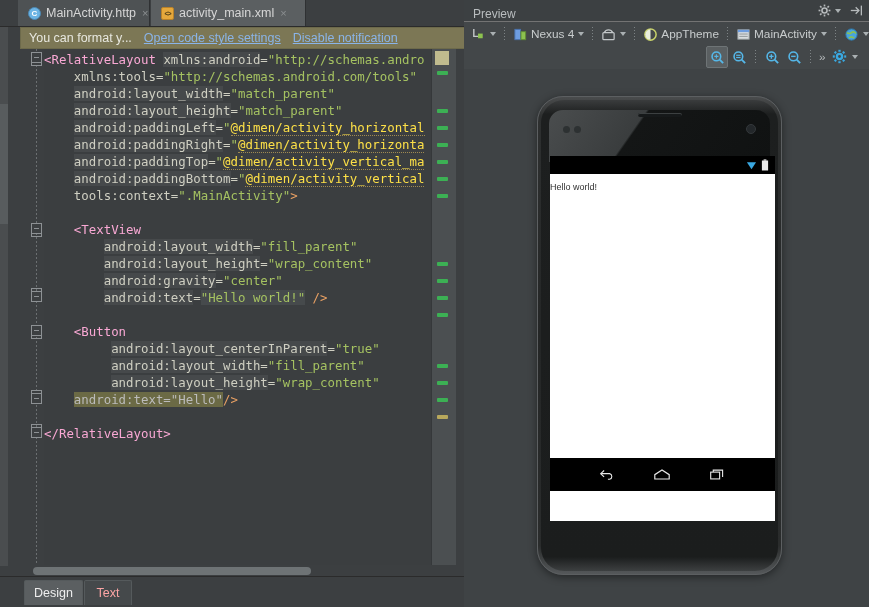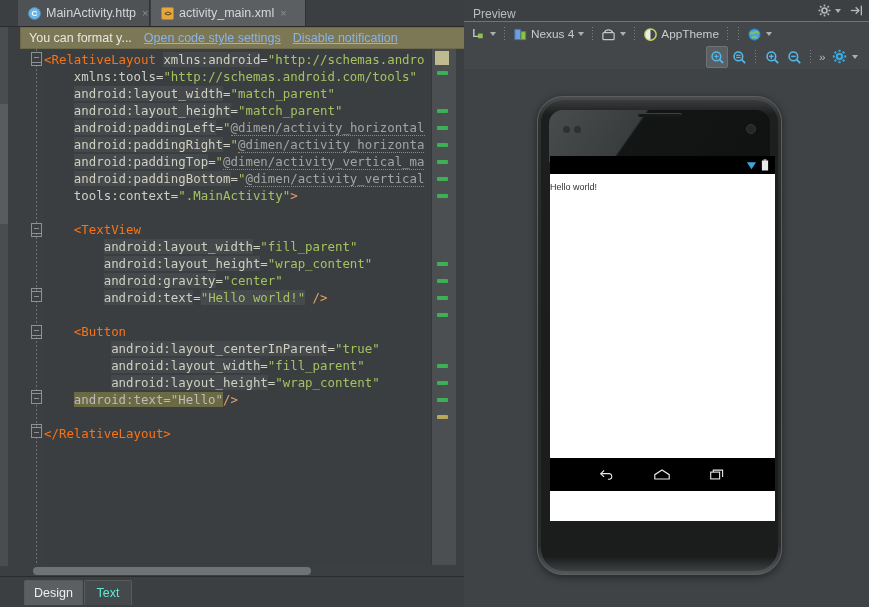--- a/index.html
+++ b/index.html
@@ -60,48 +60,48 @@
     box-sizing:border-box;}
 
   .code{
     position:absolute;left:36px;top:0;right:24px;height:100%;
     background:#3b3e40;
     font-family:"DejaVu Sans Mono","Liberation Mono",monospace;
     font-size:12.4px;line-height:17px;
     white-space:pre;overflow:hidden;padding-top:2px;box-sizing:border-box;
   }
   .ln{height:17px;}
-  .tag{color:#f97316;}
+  .tag{color:#f9a8d4;}
   .attr{color:#cfcfc2;background:#46494b;}
   .attr-p{color:#cfcfc2;}
   .eq{color:#cfcfc2;}
   .str{color:#a5c261;}
   .str-hl{color:#a5c261;background:#464a4c;}
-  .ref{color:#a3a3a3;border-bottom:1px dotted #a08a50;margin-top:12px;}
+  .ref{color:#fde047;border-bottom:1px dotted #a08a50;margin-top:12px;}
   .sel{background:#6b6a45;}
   .punc{color:#e8a063;}
 
   
   .stripe{position:absolute;right:0;top:0;width:24px;height:100%;background:#4b4f51;border-left:1px solid #35383a;}
   .stripe .mk{position:absolute;left:5px;width:11px;height:4px;border-radius:1px;}
   .stripe .mk.green{background:#3cb054;}
   .stripe .mk.khaki{background:#b8a85c;}
   .stripe .sq{position:absolute;left:3px;top:1px;width:14px;height:14px;background:#c0bb8e;}
 
   
   .hscroll{position:absolute;left:28px;top:566px;width:428px;height:10px;background:#3c3f41;}
   .hscroll .thumb{position:absolute;left:5px;top:1px;width:278px;height:8px;background:#6e7375;border-radius:4px;}
 
   
   .btabs{position:absolute;left:0;top:576px;width:464px;height:31px;background:#3c3f41;border-top:1px solid #2b2b2b;}
   .btab{position:absolute;top:3px;height:25px;box-sizing:border-box;display:flex;align-items:center;
     justify-content:center;font-size:12.5px;border:1px solid #555a5c;border-bottom:none;
     border-radius:2px 2px 0 0;}
   .btab.on{left:24px;width:59px;background:#5b5f61;color:#eeeeee;}
-  .btab.off{left:84px;width:48px;background:#45494b;color:#5eead4;}
+  .btab.off{left:84px;width:48px;background:#45494b;color:#fca5a5;}
 
   .lpane-edge{position:absolute;left:0;top:27px;width:8px;height:539px;background:#4a4d4f;}
   .lpane-edge2{position:absolute;left:0;top:104px;width:8px;height:120px;background:#585c5e;}
 
   
   .right-pane{position:absolute;left:464px;top:0;width:405px;height:607px;background:#3f4345;}
   .prev-title{position:relative;height:21px;background:#3c4042;border-bottom:1px solid #737373;
     display:flex;align-items:flex-end;padding-left:9px;font-size:12px;color:#b9bdbf;}
   .prev-title .right-icons{position:absolute;right:6px;top:0;height:21px;display:flex;align-items:center;gap:9px;}
 
@@ -300,20 +300,30 @@
 
         <span class="tbitem">
           <svg width="15" height="15" viewBox="0 0 16 16" aria-hidden="true">
             <circle cx="8" cy="8" r="6" fill="none" stroke="#c9d36a" stroke-width="1.6"></circle>
             <path d="M8 2.4 A5.6 5.6 0 0 0 8 13.6 Z" fill="#e9eedd"></path>
           </svg>
           <span class="cap">AppTheme</span>
         </span>
         <span class="sep"></span>
 
+        <span class="tbitem">
+          <svg width="15" height="15" viewBox="0 0 16 16" aria-hidden="true">
+            <rect x="2" y="3" width="12" height="10" fill="#d9dde0" stroke="#9aa0a3"></rect>
+            <rect x="2" y="3" width="12" height="2.5" fill="#6e9de0"></rect>
+            <line x1="3.5" y1="7.5" x2="12.5" y2="7.5" stroke="#8e9498"></line>
+            <line x1="3.5" y1="10" x2="12.5" y2="10" stroke="#8e9498"></line>
+          </svg>
+          <span class="cap">MainActivity</span>
+          <i class="caret"></i>
+        </span>
         <span class="sep"></span>
 
         <span class="tbitem">
           <svg width="15" height="15" viewBox="0 0 16 16" aria-hidden="true">
             <circle cx="8" cy="8" r="6" fill="#49a3dd" stroke="#2d7cb0"></circle>
             <path d="M3 6 q3 2 5 0 t5 1 M5 12 q3-3 6 0" fill="none" stroke="#8dc24f" stroke-width="1.6"></path>
           </svg>
           <i class="caret"></i>
         </span>
 

